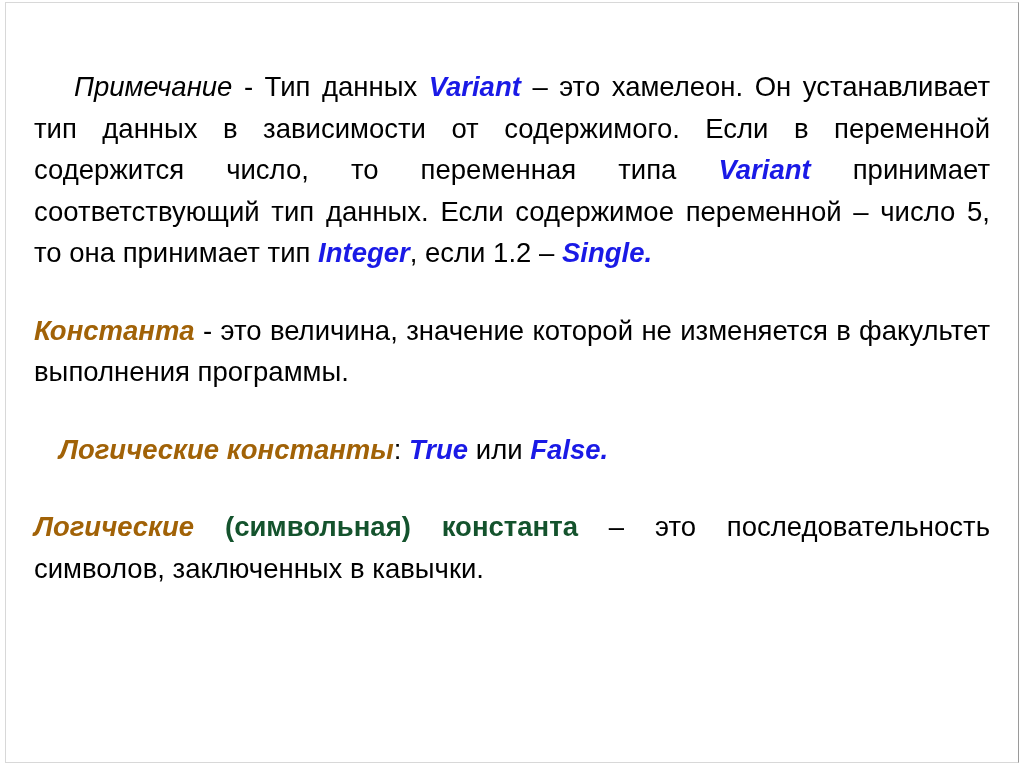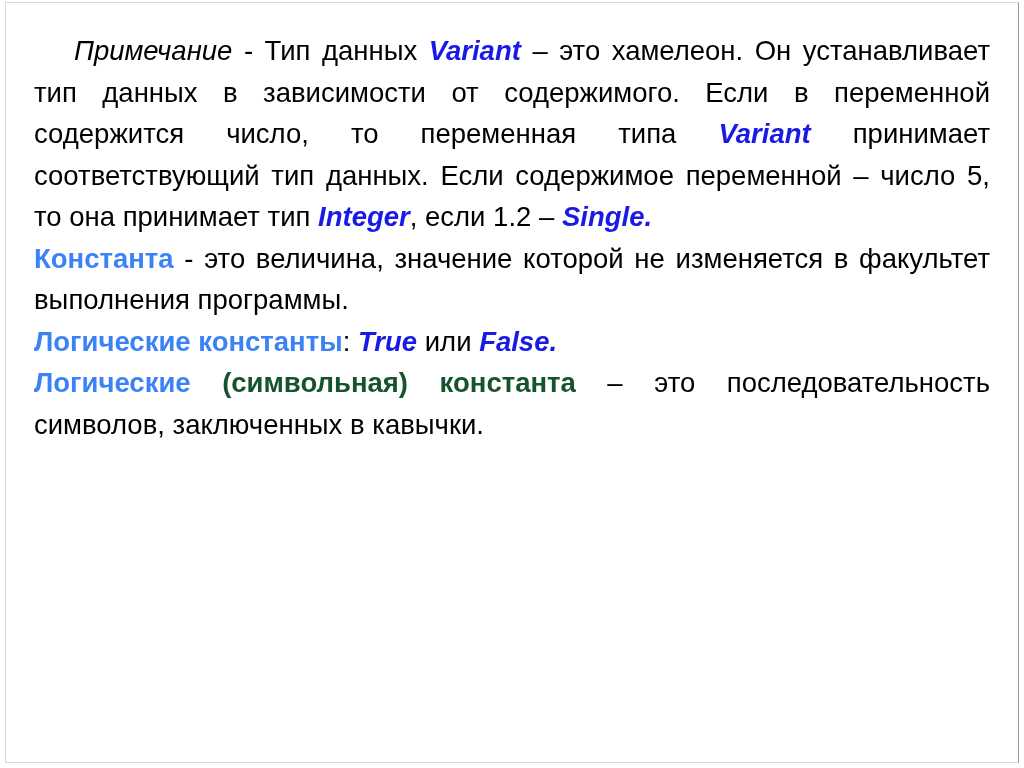--- a/index.html
+++ b/index.html
@@ -39,43 +39,46 @@
   }
   p {
     margin: 0;
     padding: 0;
     text-align: justify;
     text-justify: inter-word;
   }
   
   p.just {
     text-align: justify;
+    margin-top: 36px;
   }
   p.left {
     text-align: left;
+    margin-left: 25px;
   }
   
   .stretch-line {
     text-align: justify;
     display: block;
   }
   .stretch-line::after {
     content: "";
     display: inline-block;
     width: 100%;
     height: 0;
   }
   .kw {
     color: #1a1ae6;
     font-weight: bold;
     font-style: italic;
   }
   .term {
-    color: #3b82f6;
+    color: #a16207;
     font-weight: bold;
+    font-style: italic;
   }
   .term-up {
     color: #14532d;
     font-weight: bold;
     font-style: normal;
   }
   .it {
     font-style: italic;
   }
   .ital-note {

